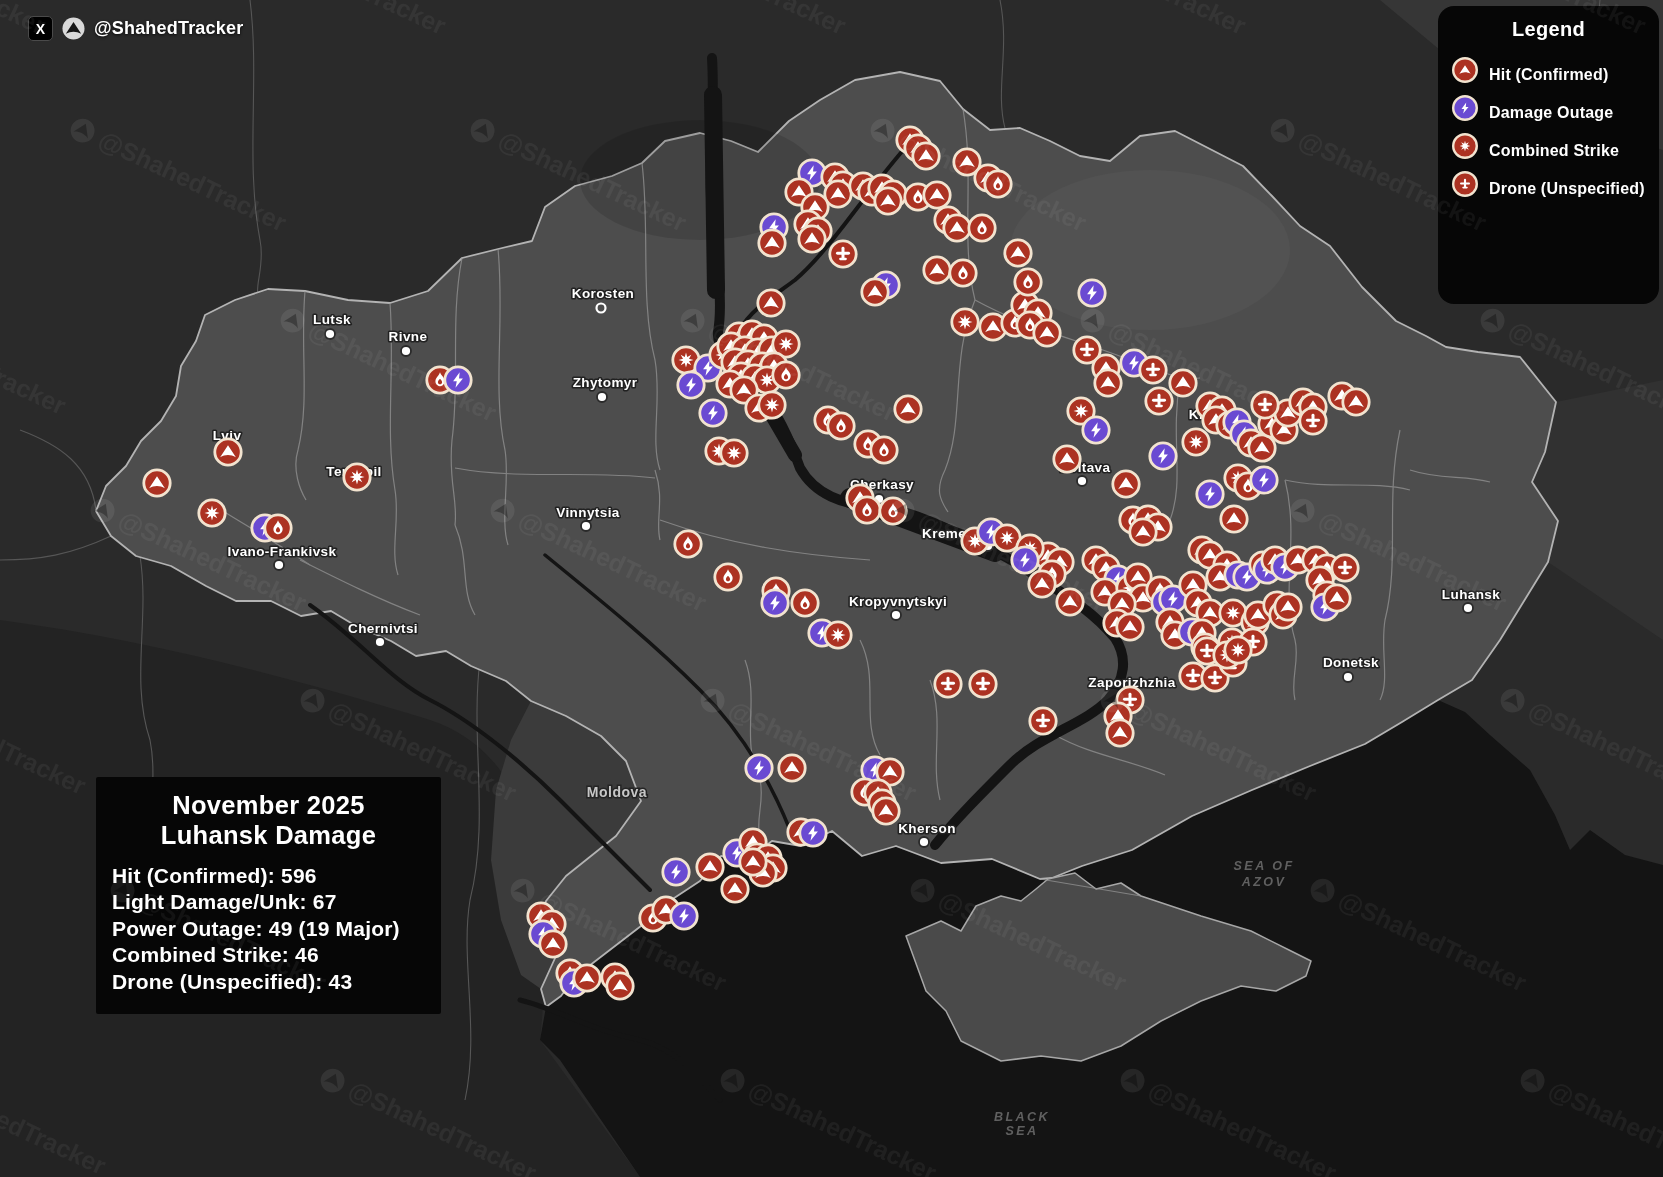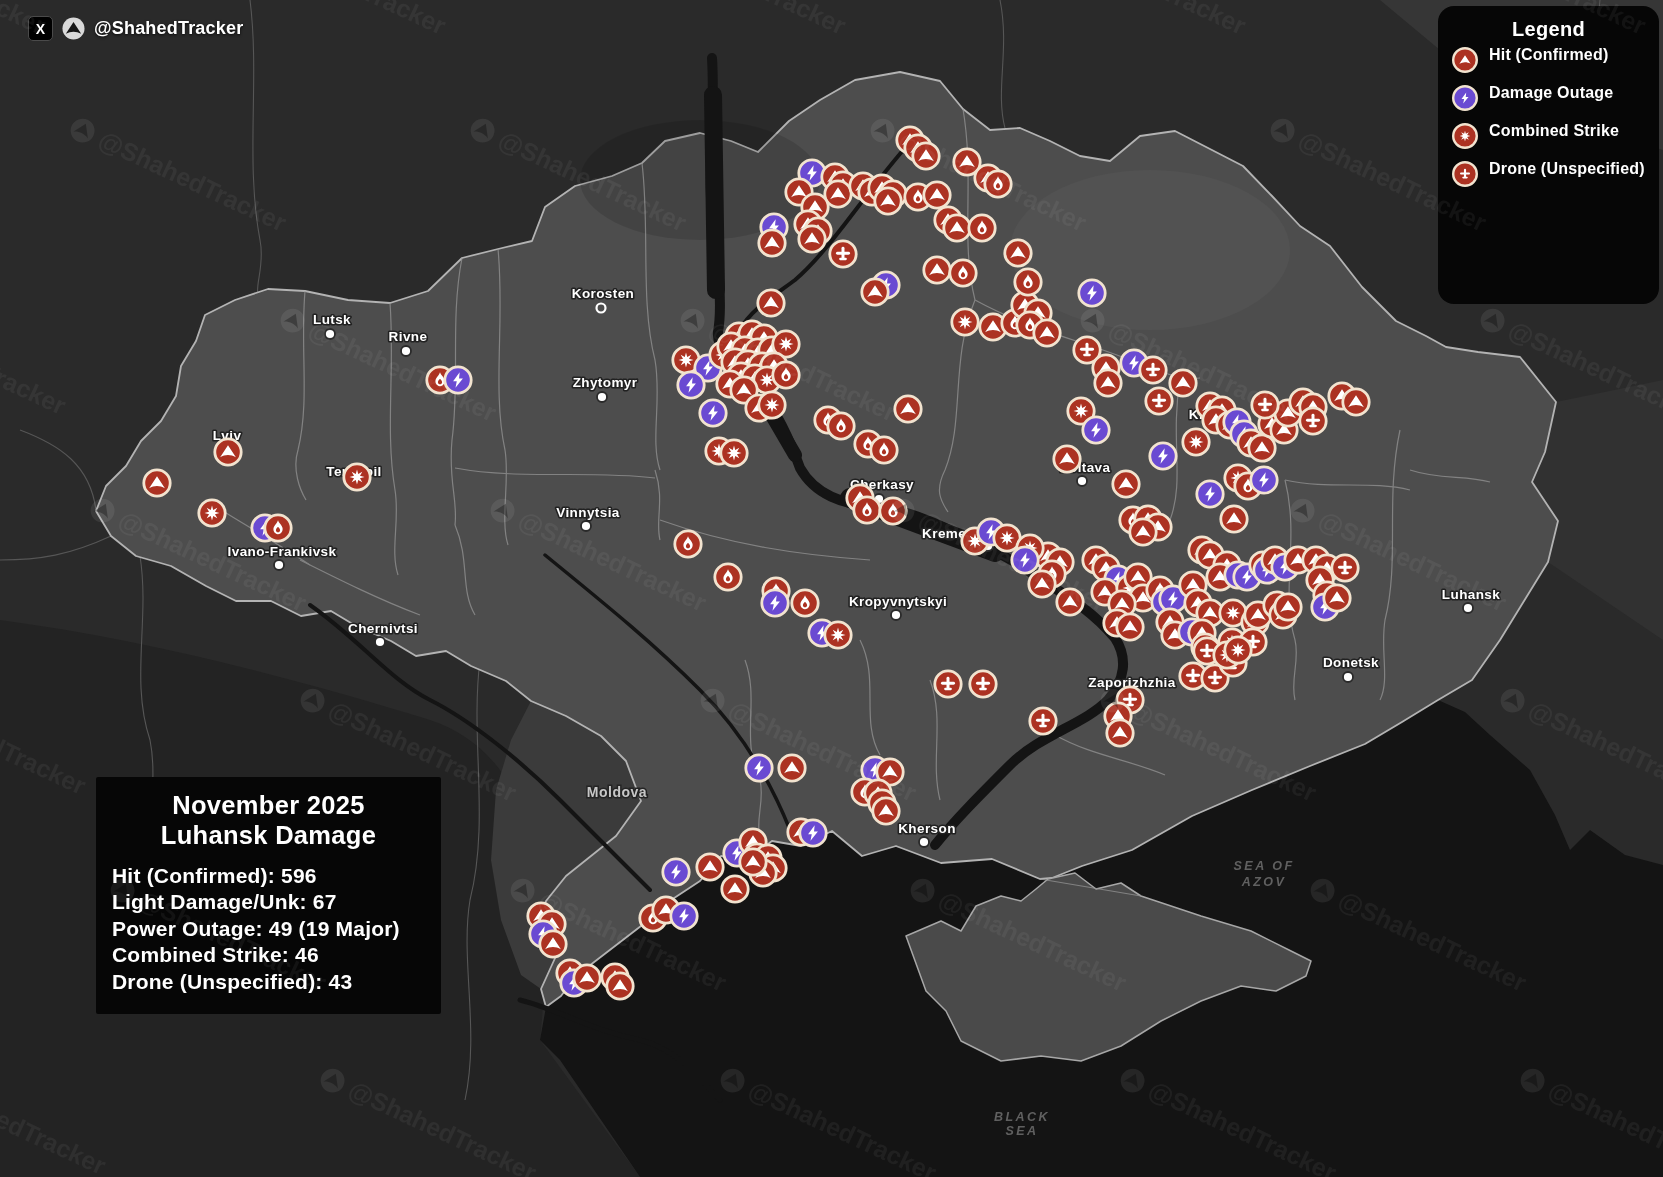--- a/index.html
+++ b/index.html
@@ -17,21 +17,21 @@
   
   #header{position:absolute;left:28px;top:16px;z-index:20;display:flex;align-items:center;gap:9px;}
   #x-badge{width:23px;height:23px;background:#000;border:1px solid #4a4a4a;border-radius:5px;
         color:#fff;font-weight:bold;font-size:14px;display:flex;align-items:center;justify-content:center;}
   #handle{color:#fff;font-weight:bold;font-size:18px;text-shadow:0 1px 3px rgba(0,0,0,.8);letter-spacing:.2px;}
   
   #legend{position:absolute;left:1438px;top:6px;width:221px;height:298px;background:#060606;
         border-radius:16px;z-index:20;box-sizing:border-box;padding-top:6px;}
   #legend-title{height:34px;line-height:34px;text-align:center;color:#fff;font-weight:bold;font-size:20px;letter-spacing:.3px;}
   #legend-items{padding-left:13px;}
-  .legend-item{height:38px;display:flex;align-items:flex-start;gap:10px;}
+  .legend-item{height:38px;display:flex;align-items:flex-end;gap:10px;}
   .legend-label{color:#fff;font-weight:bold;font-size:16px;letter-spacing:.2px;}
   
   #stats{position:absolute;left:96px;top:777px;width:345px;height:237px;background:#060606;
         z-index:20;box-sizing:border-box;padding:13px 16px;border-radius:2px;}
   .stats-title{color:#fff;font-weight:bold;font-size:25.5px;line-height:30px;text-align:center;letter-spacing:.3px;}
   #stats-lines{margin-top:13px;}
   .stats-line{color:#fff;font-weight:bold;font-size:21px;line-height:26.4px;letter-spacing:.2px;}
   
   #watermarks{position:absolute;inset:0;z-index:30;pointer-events:none;overflow:hidden;}
   .wm{position:absolute;display:flex;align-items:center;gap:6px;transform:rotate(25deg);

